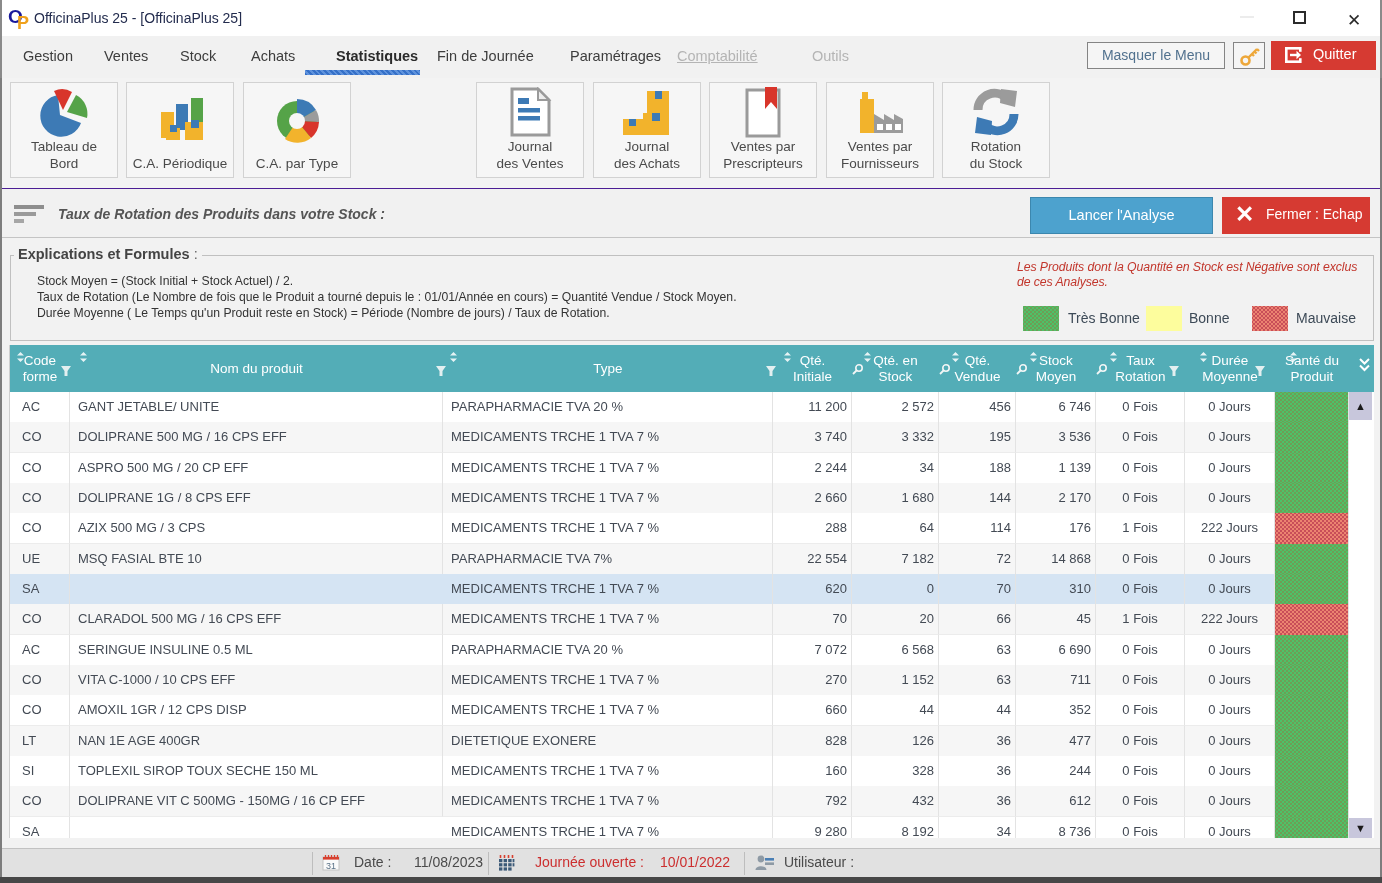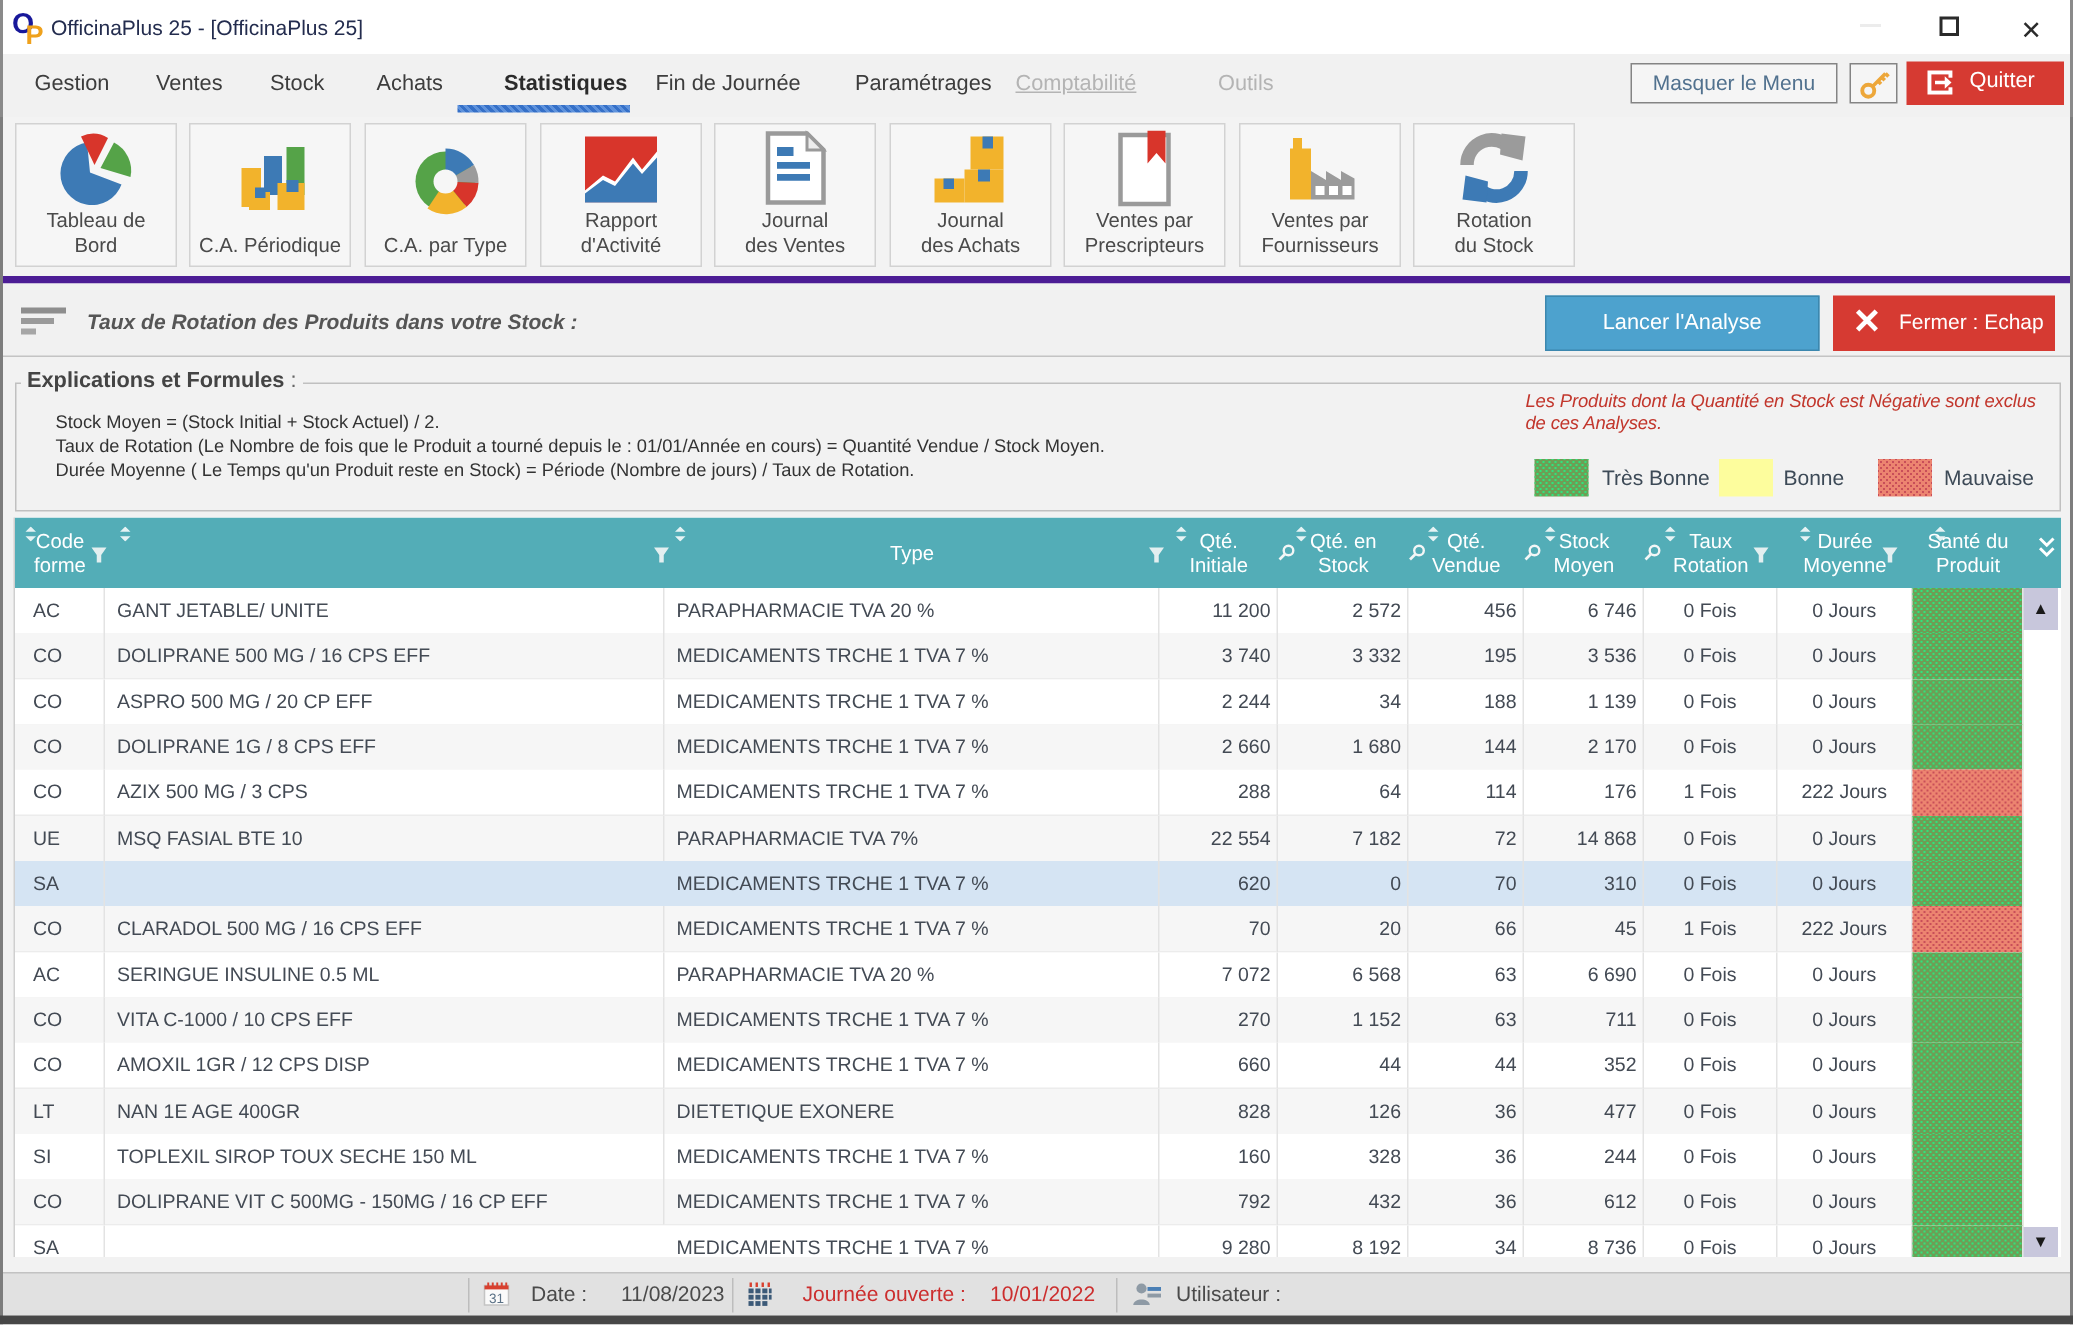--- a/index.html
+++ b/index.html
@@ -15,21 +15,21 @@
   .menubar { left:0; top:36px; width:1382px; height:42px; background:#f1f1f1; border-left:2px solid #8a8a8a; border-right:2px solid #8a8a8a; }
   .mitem { top:48px; font-size:14.5px; color:#3d3d3d; }
   .mgray { color:#b4b4b4; }
   .msel { font-weight:bold; color:#2b2b2b; }
   .selline { left:305px; top:70px; width:115px; height:5px; background:repeating-linear-gradient(45deg,#3570c8 0 2px,#5e92dc 2px 4px); }
   .btn-masquer { left:1087px; top:42px; width:138px; height:27px; border:1px solid #848484; background:#f5f5f5; color:#51718e; font-size:14px; text-align:center; line-height:25px; }
   .btn-key { left:1233px; top:42px; width:32px; height:27px; border:1px solid #848484; background:#f5f5f5; }
   .btn-quitter { left:1271px; top:41px; width:105px; height:29px; background:#d63a32; color:#fff; font-size:14.5px; }
 
   
-  .toolbar { left:2px; top:78px; width:1378px; height:111px; background:#f3f3f3; border-bottom:5px solid #4c1d95; }
+  .toolbar { left:2px; top:78px; width:1378px; height:111px; background:#f3f3f3; border-bottom:1px solid #4c1d95; }
   .tbtn { position:absolute; top:4px; width:108px; height:96px; background:#f6f6f6; border:1px solid #d2d2d2; text-align:center; font-size:13.5px; color:#4a4a4a; }
   .tlabel { position:absolute; left:0; right:0; bottom:5px; line-height:17px; }
 
   
   .strip { left:2px; top:189px; width:1378px; height:49px; background:#f1f1f1; border-bottom:1px solid #c4c4c4; }
   .striptitle { left:58px; top:206px; font-style:italic; font-weight:bold; font-size:14px; color:#555; }
   .btn-lancer { left:1030px; top:197px; width:183px; height:37px; background:#4da2ce; border:1px solid #3c87ae; color:#fff; font-size:14.5px; text-align:center; line-height:35px; }
   .btn-fermer { left:1222px; top:197px; width:148px; height:37px; background:#d63a32; color:#fff; font-size:15.5px; }
 
   
@@ -129,28 +129,20 @@
           <rect x="7" y="17" width="13" height="26" fill="#f2b32c"></rect>
           <rect x="22" y="9" width="12" height="26" fill="#3d7ab5"></rect>
           <rect x="37" y="3" width="12" height="32" fill="#55a348"></rect>
           <rect x="12" y="33" width="14" height="12" fill="#f2b32c"></rect>
           <rect x="16" y="30" width="7" height="7" fill="#3d7ab5"></rect>
           <rect x="31" y="27" width="18" height="18" fill="#f2b32c"></rect>
           <rect x="37" y="25" width="8" height="8" fill="#3d7ab5"></rect>
         </svg></div>
       <div class="tlabel">C.A. Périodique</div>
     </div>
-    <div class="tbtn" style="left:358px;">
-      <div style="position:absolute;left:0;right:0;top:4px;"><svg width="52" height="52" viewBox="0 0 52 52">
-          <rect x="2" y="4" width="48" height="44" fill="#d8352b"></rect>
-          <path d="M2 48 L2 40 L14 30 L22 34 L34 18 L40 26 L50 14 L50 48 Z" fill="#fff"></path>
-          <path d="M2 48 L2 42 L14 33 L22 37 L34 22 L40 29 L50 18 L50 48 Z" fill="#3d7ab5"></path>
-        </svg></div>
-      <div class="tlabel">Rapport<br>d'Activité</div>
-    </div>
     <div class="tbtn" style="left:474px;">
       <div style="position:absolute;left:0;right:0;top:4px;"><svg width="50" height="50" viewBox="0 0 50 50">
           <path d="M7 2 L33 2 L44 13 L44 48 L7 48 Z" fill="#fff" stroke="#9a9a9a" stroke-width="3"></path>
           <path d="M33 2 L33 13 L44 13 Z" fill="#ededed" stroke="#9a9a9a" stroke-width="2"></path>
           <rect x="13" y="11" width="11" height="6" fill="#3d7ab5"></rect>
           <rect x="13" y="21" width="22" height="4.5" fill="#3d7ab5"></rect>
           <rect x="13" y="29" width="22" height="4.5" fill="#3d7ab5"></rect>
         </svg></div>
       <div class="tlabel">Journal<br>des Ventes</div>
     </div>
@@ -215,20 +207,21 @@
 <div class="abs sw health-g" style="left:1023px;"></div>
 <div class="abs swlabel" style="left:1068px;">Très Bonne</div>
 <div class="abs sw" style="left:1146px;background:#fdfd9d;"></div>
 <div class="abs swlabel" style="left:1189px;">Bonne</div>
 <div class="abs sw health-r" style="left:1252px;"></div>
 <div class="abs swlabel" style="left:1296px;">Mauvaise</div>
 
 <div class="abs grid" id="grid">
     <div class="ghead">
       <div class="hc" style="left:0px;width:60px;">Code<br>forme</div>
+      <div class="hc" style="left:60px;width:373px;">Nom du produit</div>
       <div class="hc" style="left:433px;width:330px;">Type</div>
       <div class="hc" style="left:763px;width:79px;">Qté.<br>Initiale</div>
       <div class="hc" style="left:842px;width:87px;">Qté. en<br>Stock</div>
       <div class="hc" style="left:929px;width:77px;">Qté.<br>Vendue</div>
       <div class="hc" style="left:1006px;width:80px;">Stock<br>Moyen</div>
       <div class="hc" style="left:1086px;width:89px;">Taux<br>Rotation</div>
       <div class="hc" style="left:1175px;width:90px;">Durée<br>Moyenne</div>
       <div class="hc" style="left:1265px;width:74px;">Santé du<br>Produit</div>
       <div style="position:absolute;left:5px;top:3px;"><svg width="11" height="10" viewBox="0 0 11 10">
           <path d="M2 3.5 L5.5 0 L9 3.5 Z M2 6.5 L5.5 10 L9 6.5 Z" fill="#fff" opacity="0.85"></path>

